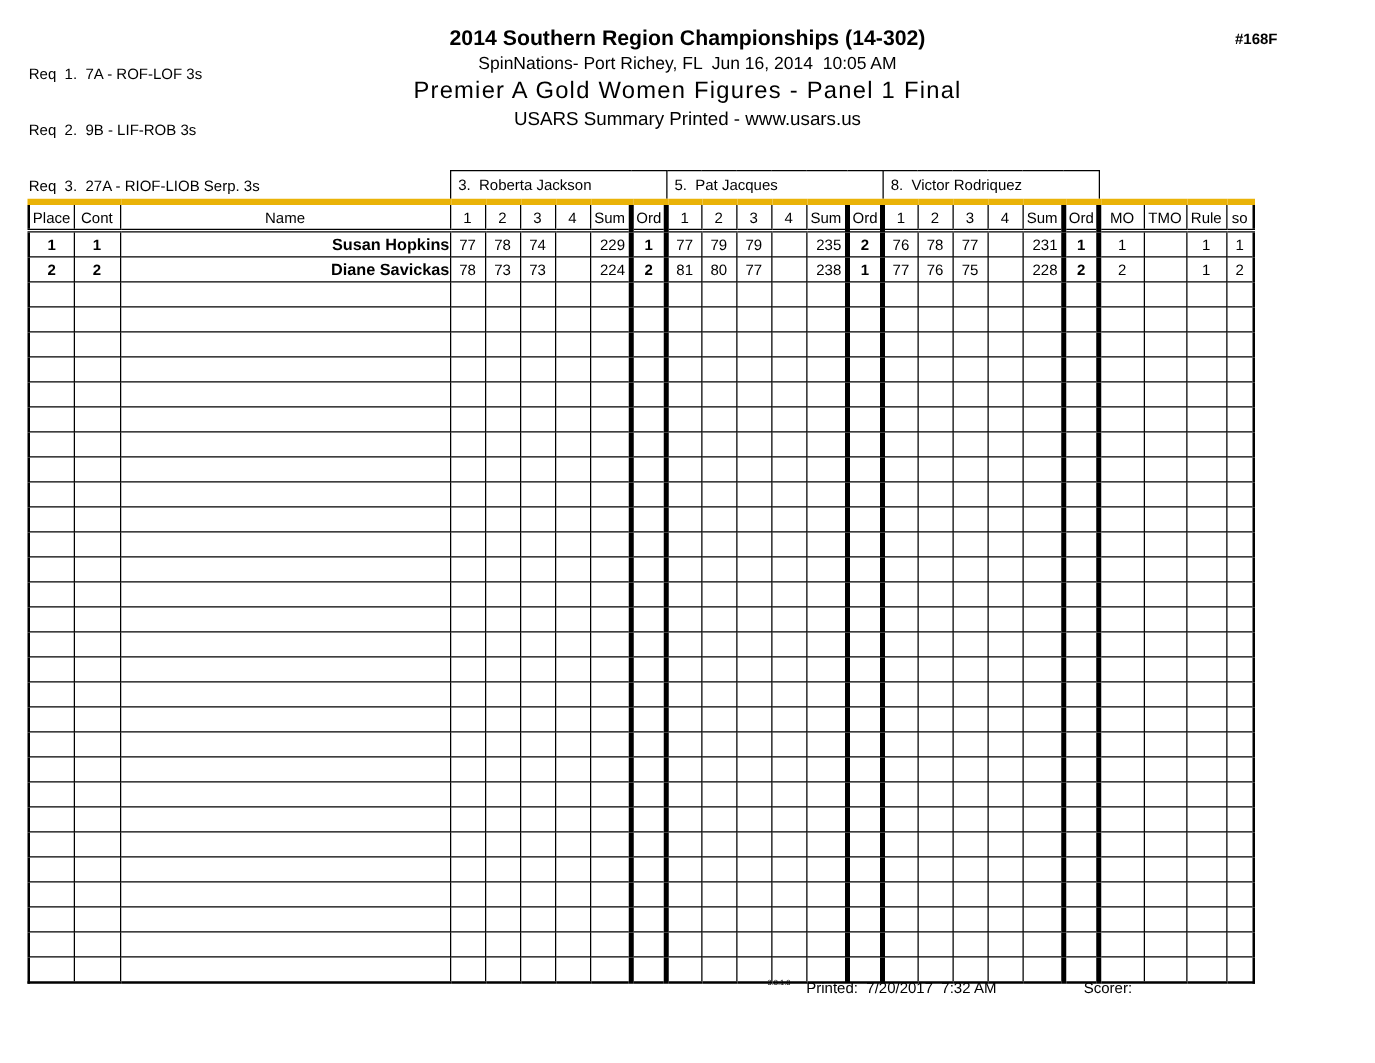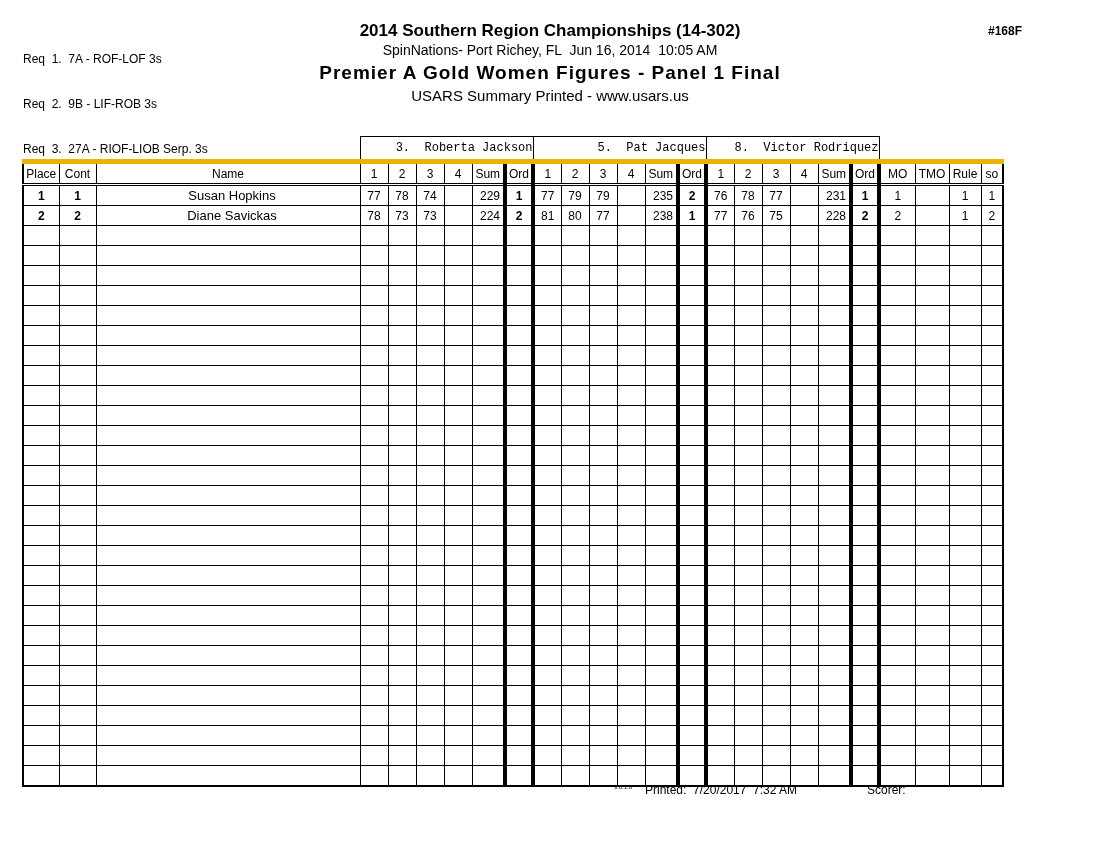--- a/index.html
+++ b/index.html
@@ -39,21 +39,21 @@
     font-weight: bold;
     line-height: 21px;
   }
   .title-venue {
     font-size: 14px;
     line-height: 19px;
     white-space: pre;
   }
   .title-event {
     font-size: 19px;
-    font-weight: bold;
+    font-weight: normal;
     letter-spacing: 1px;
     line-height: 25px;
   }
   .title-report {
     font-size: 15px;
     line-height: 21px;
   }
   .event-number {
     position: absolute;
     right: 78px;
@@ -77,41 +77,40 @@
     line-height: 14px;
     overflow: hidden;
     white-space: nowrap;
     text-align: center;
   }
   
   table.results td.nb { border: none !important; }
   
   table.results td.judge-box {
     height: 22px;
-    text-align: right;
+    text-align: left;
     padding-left: 6px;
     white-space: pre;
     border-bottom: none;
-    font-family: Liberation Mono, monospace;
   }
   
   table.results tr.header-row td {
     border-top: 5px solid #eab308;
     border-bottom: 3px double #000;
   }
   
   table.results td.ord {
     border-left: 4px solid #000;
     border-right: 4px solid #000;
   }
   table.results td.b { font-weight: bold; }
   table.results td.name-cell {
-    text-align: center;
+    text-align: right;
     padding-left: 8px;
-    font-weight: normal;
+    font-weight: bold;
     font-size: 13px;
   }
   table.results td.sum {
     text-align: right;
     padding-right: 3px;
   }
   
   table.results tr td.edge-l { border-left: 2px solid #000; }
   table.results tr td.edge-r { border-right: 2px solid #000; }
   table.results tr.last td { border-bottom: 2px solid #000; }

